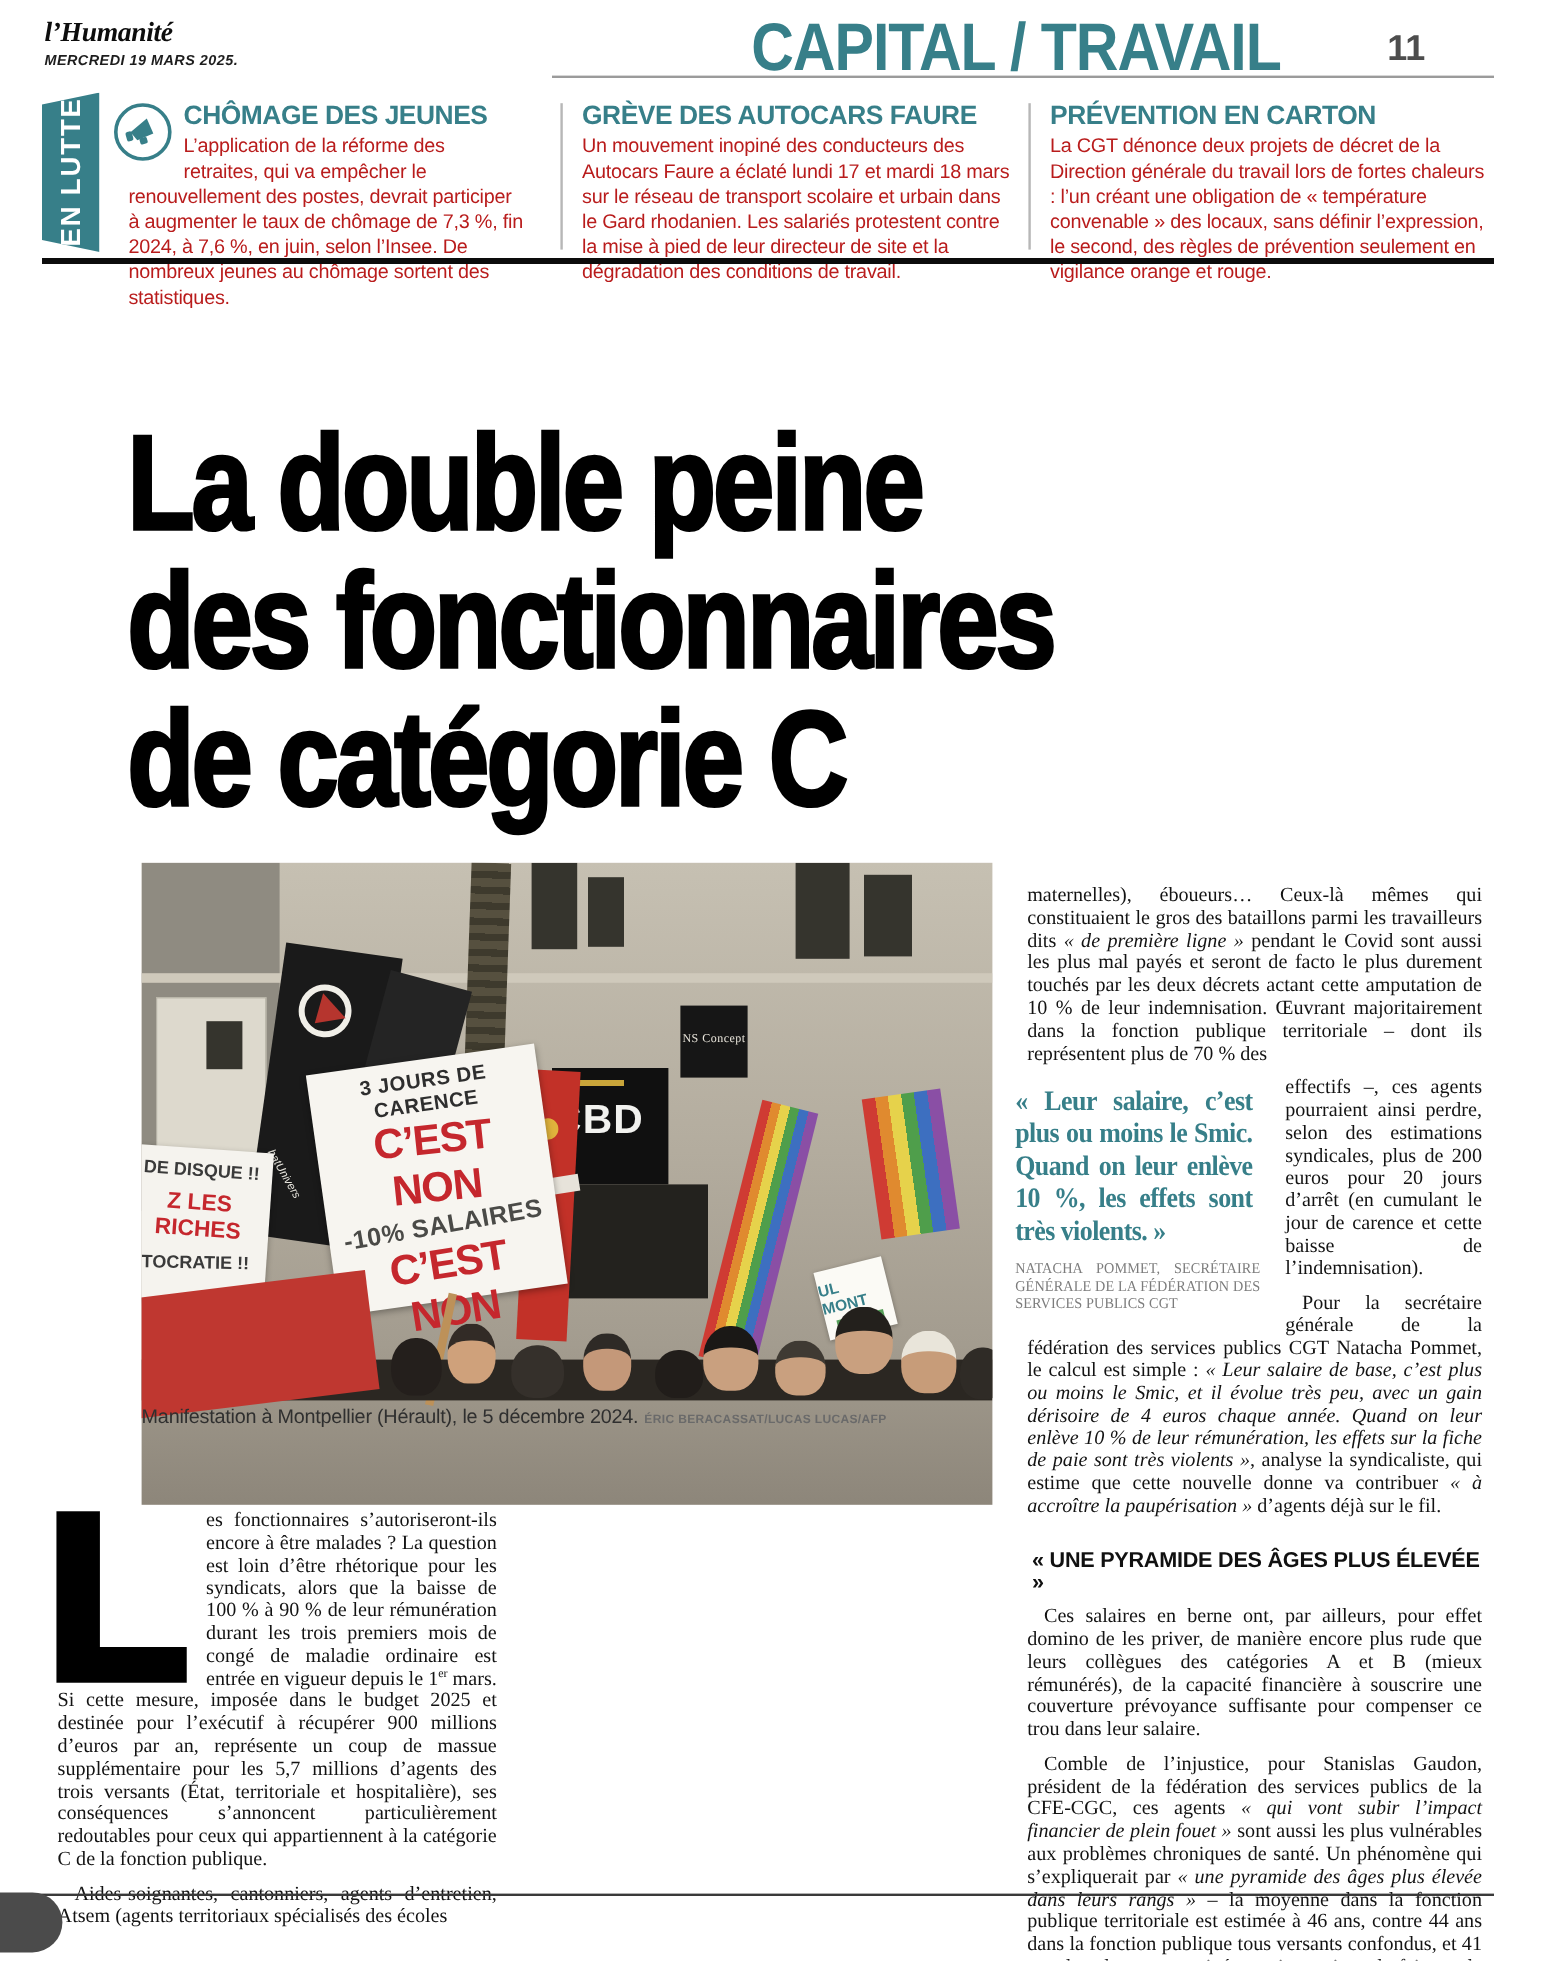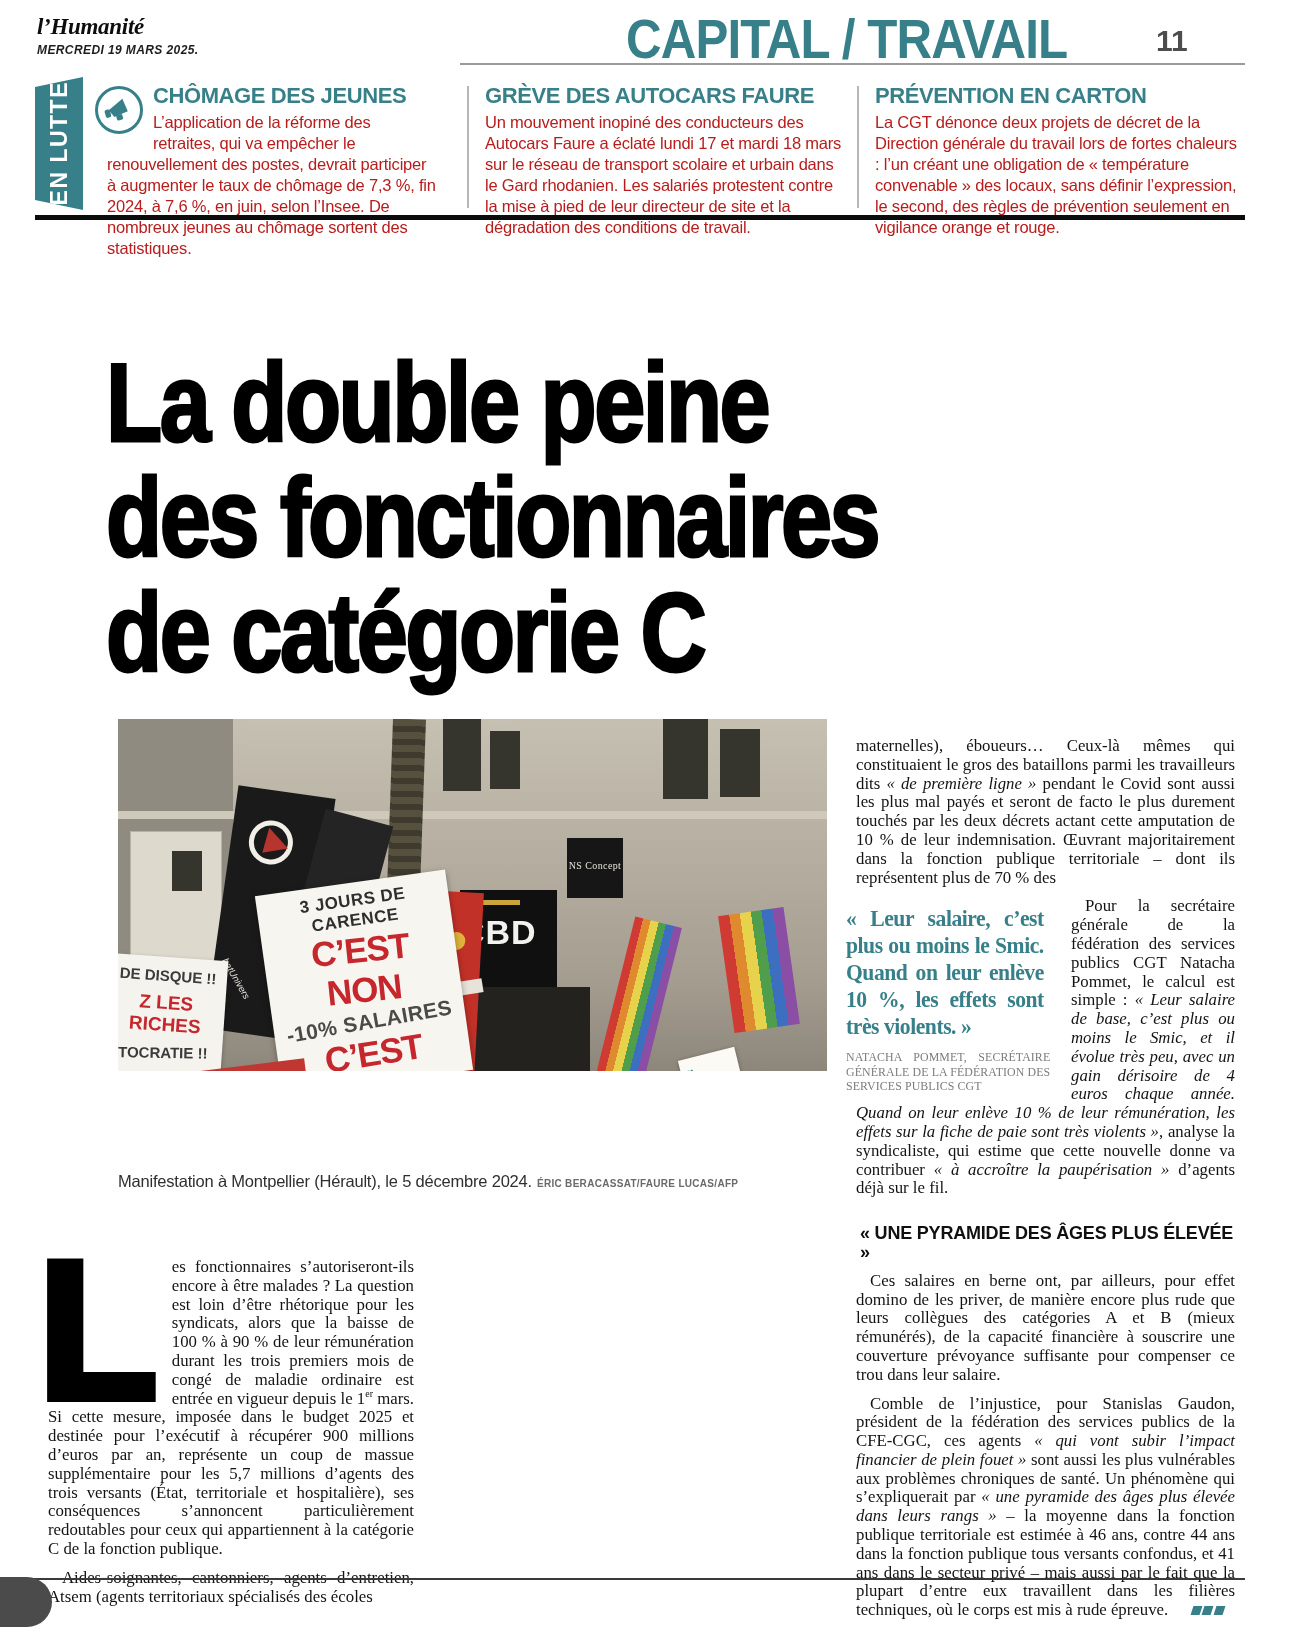--- a/index.html
+++ b/index.html
@@ -35,21 +35,21 @@
   .brief-divider{position:absolute;top:86px;width:1.5px;height:122px;background:#b7b7b7;}
   .divider-a{left:467px;} .divider-b{left:857px;}
   .thick-rule{position:absolute;left:35px;top:215px;width:1210px;height:4.5px;background:#0c0c0c;}
 
   
   .headline{position:absolute;left:106px;top:345px;font-weight:700;color:#000;
     font-size:112px;line-height:115px;letter-spacing:-3px;-webkit-text-stroke:3px #000;
     transform:scaleX(0.82);transform-origin:left top;white-space:nowrap;}
 
   
-  .photo{position:absolute;left:118px;top:719px;width:709px;height:352px;overflow:hidden;
+  .photo{position:absolute;left:118px;top:719px;width:709px;height:535px;overflow:hidden;
     background:linear-gradient(180deg,#c6c0b2 0%,#b3ac9e 45%,#a39c8f 75%,#8d867a 100%);}
   .ph{position:absolute;}
   .ph-bldg-left{left:0;top:0;width:115px;height:290px;background:#8f8b81;}
   .ph-panel{background:#ddd9cd;border:1px solid #b6b2a6;}
   .ph-window{background:#35342d;}
   .ph-cornice{background:#cfc9bb;}
   .ph-palm{left:272px;top:0;width:33px;height:172px;background:repeating-linear-gradient(180deg,#56503f 0 7px,#3e3a2d 7px 13px);transform:rotate(2deg);}
   .ph-shop-ns{left:449px;top:119px;width:56px;height:60px;background:#161616;color:#e8e4da;
     font-family:"Liberation Serif",serif;font-size:10px;text-align:center;padding-top:22px;letter-spacing:0.4px;}
   .ph-shop-cbd{left:342px;top:171px;width:97px;height:97px;background:#101010;text-align:left;}
@@ -219,29 +219,30 @@
     <div class="head" style="left:368px;top:392px;width:40px;height:48px;background:#c49879;border-top:13px solid #2e2a26;"></div>
     <div class="head" style="left:428px;top:406px;width:40px;height:40px;background:#211d1a;"></div>
     <div class="head" style="left:468px;top:386px;width:46px;height:54px;background:#c9a07f;border-top:18px solid #1a1816;"></div>
     <div class="head" style="left:528px;top:398px;width:42px;height:46px;background:#c9a07f;border-top:14px solid #3f3a33;"></div>
     <div class="head" style="left:578px;top:370px;width:48px;height:56px;background:#c9a07f;border-top:20px solid #23201c;"></div>
     <div class="head" style="left:633px;top:390px;width:46px;height:52px;background:#c79c79;border-top:17px solid #e9e5da;"></div>
     <div class="head" style="left:682px;top:404px;width:38px;height:43px;background:#2f2b26;"></div>
     <div class="ph ph-reddrape"></div>
   </div>
 
-  <div class="caption"><span>Manifestation à Montpellier (Hérault), le 5 décembre 2024.</span><span class="credit">ÉRIC BERACASSAT/FAURE LUCAS/AFP</span></div>
+  <div class="caption"><span>Manifestation à Montpellier (Hérault), le 5 décembre 2024.</span><span class="credit">ÉRIC BERACASSAT/LUCAS LUCAS/AFP</span></div>
 
   <div class="col-right serif">
     <p><span>maternelles), éboueurs… Ceux-là mêmes qui constituaient le gros des bataillons parmi les travailleurs dits </span><i>« de première ligne »</i><span> pendant le Covid sont aussi les plus mal payés et seront de facto le plus durement touchés par les deux décrets actant cette amputation de 10 % de leur indemnisation. Œuvrant majoritairement dans la fonction publique territoriale – dont ils représentent plus de 70 % des</span></p>
     <div>
       <div class="pullquote">
         <div class="pullquote-text">« Leur salaire, c’est plus ou moins le Smic. Quand on leur enlève 10 %, les effets sont très violents. »</div>
         <div class="pullquote-attr">NATACHA POMMET, SECRÉTAIRE GÉNÉRALE DE LA FÉDÉRATION DES SERVICES PUBLICS CGT</div>
       </div>
+      <p>effectifs –, ces agents pourraient ainsi perdre, selon des estimations syndicales, plus de 200 euros pour 20 jours d’arrêt (en cumulant le jour de carence et cette baisse de l’indemnisation).</p>
       <p class="indent"><span>Pour la secrétaire générale de la fédération des services publics CGT Natacha Pommet, le calcul est simple : </span><i>« Leur salaire de base, c’est plus ou moins le Smic, et il évolue très peu, avec un gain dérisoire de 4 euros chaque année. Quand on leur enlève 10 % de leur rémunération, les effets sur la fiche de paie sont très violents »</i><span>, analyse la syndicaliste, qui estime que cette nouvelle donne va contribuer </span><i>« à accroître la paupérisation »</i><span> d’agents déjà sur le fil.</span></p>
     </div>
     <div style="clear:both;"></div>
     <h3 class="subhead">« UNE PYRAMIDE DES ÂGES PLUS ÉLEVÉE »</h3>
     <p class="indent">Ces salaires en berne ont, par ailleurs, pour effet domino de les priver, de manière encore plus rude que leurs collègues des catégories A et B (mieux rémunérés), de la capacité financière à souscrire une couverture prévoyance suffisante pour compenser ce trou dans leur salaire.</p>
     <p class="indent"><span><span>Comble de l’injustice, pour Stanislas Gaudon, président de la fédération des services publics de la CFE-CGC, ces agents </span><i>« qui vont subir l’impact financier de plein fouet »</i><span> sont aussi les plus vulnérables aux problèmes chroniques de santé. Un phénomène qui s’expliquerait par </span><i>« une pyramide des âges plus élevée dans leurs rangs »</i><span> – la moyenne dans la fonction publique territoriale est estimée à 46 ans, contre 44 ans dans la fonction publique tous versants confondus, et 41 ans dans le secteur privé – mais aussi par le fait que la plupart d’entre eux travaillent dans les filières techniques, où le corps est mis à rude épreuve. </span></span><span class="eoa"><i></i><i></i><i></i></span></p>
   </div>
 
   <div class="col-left serif">
     <span class="dropcap">L</span>

